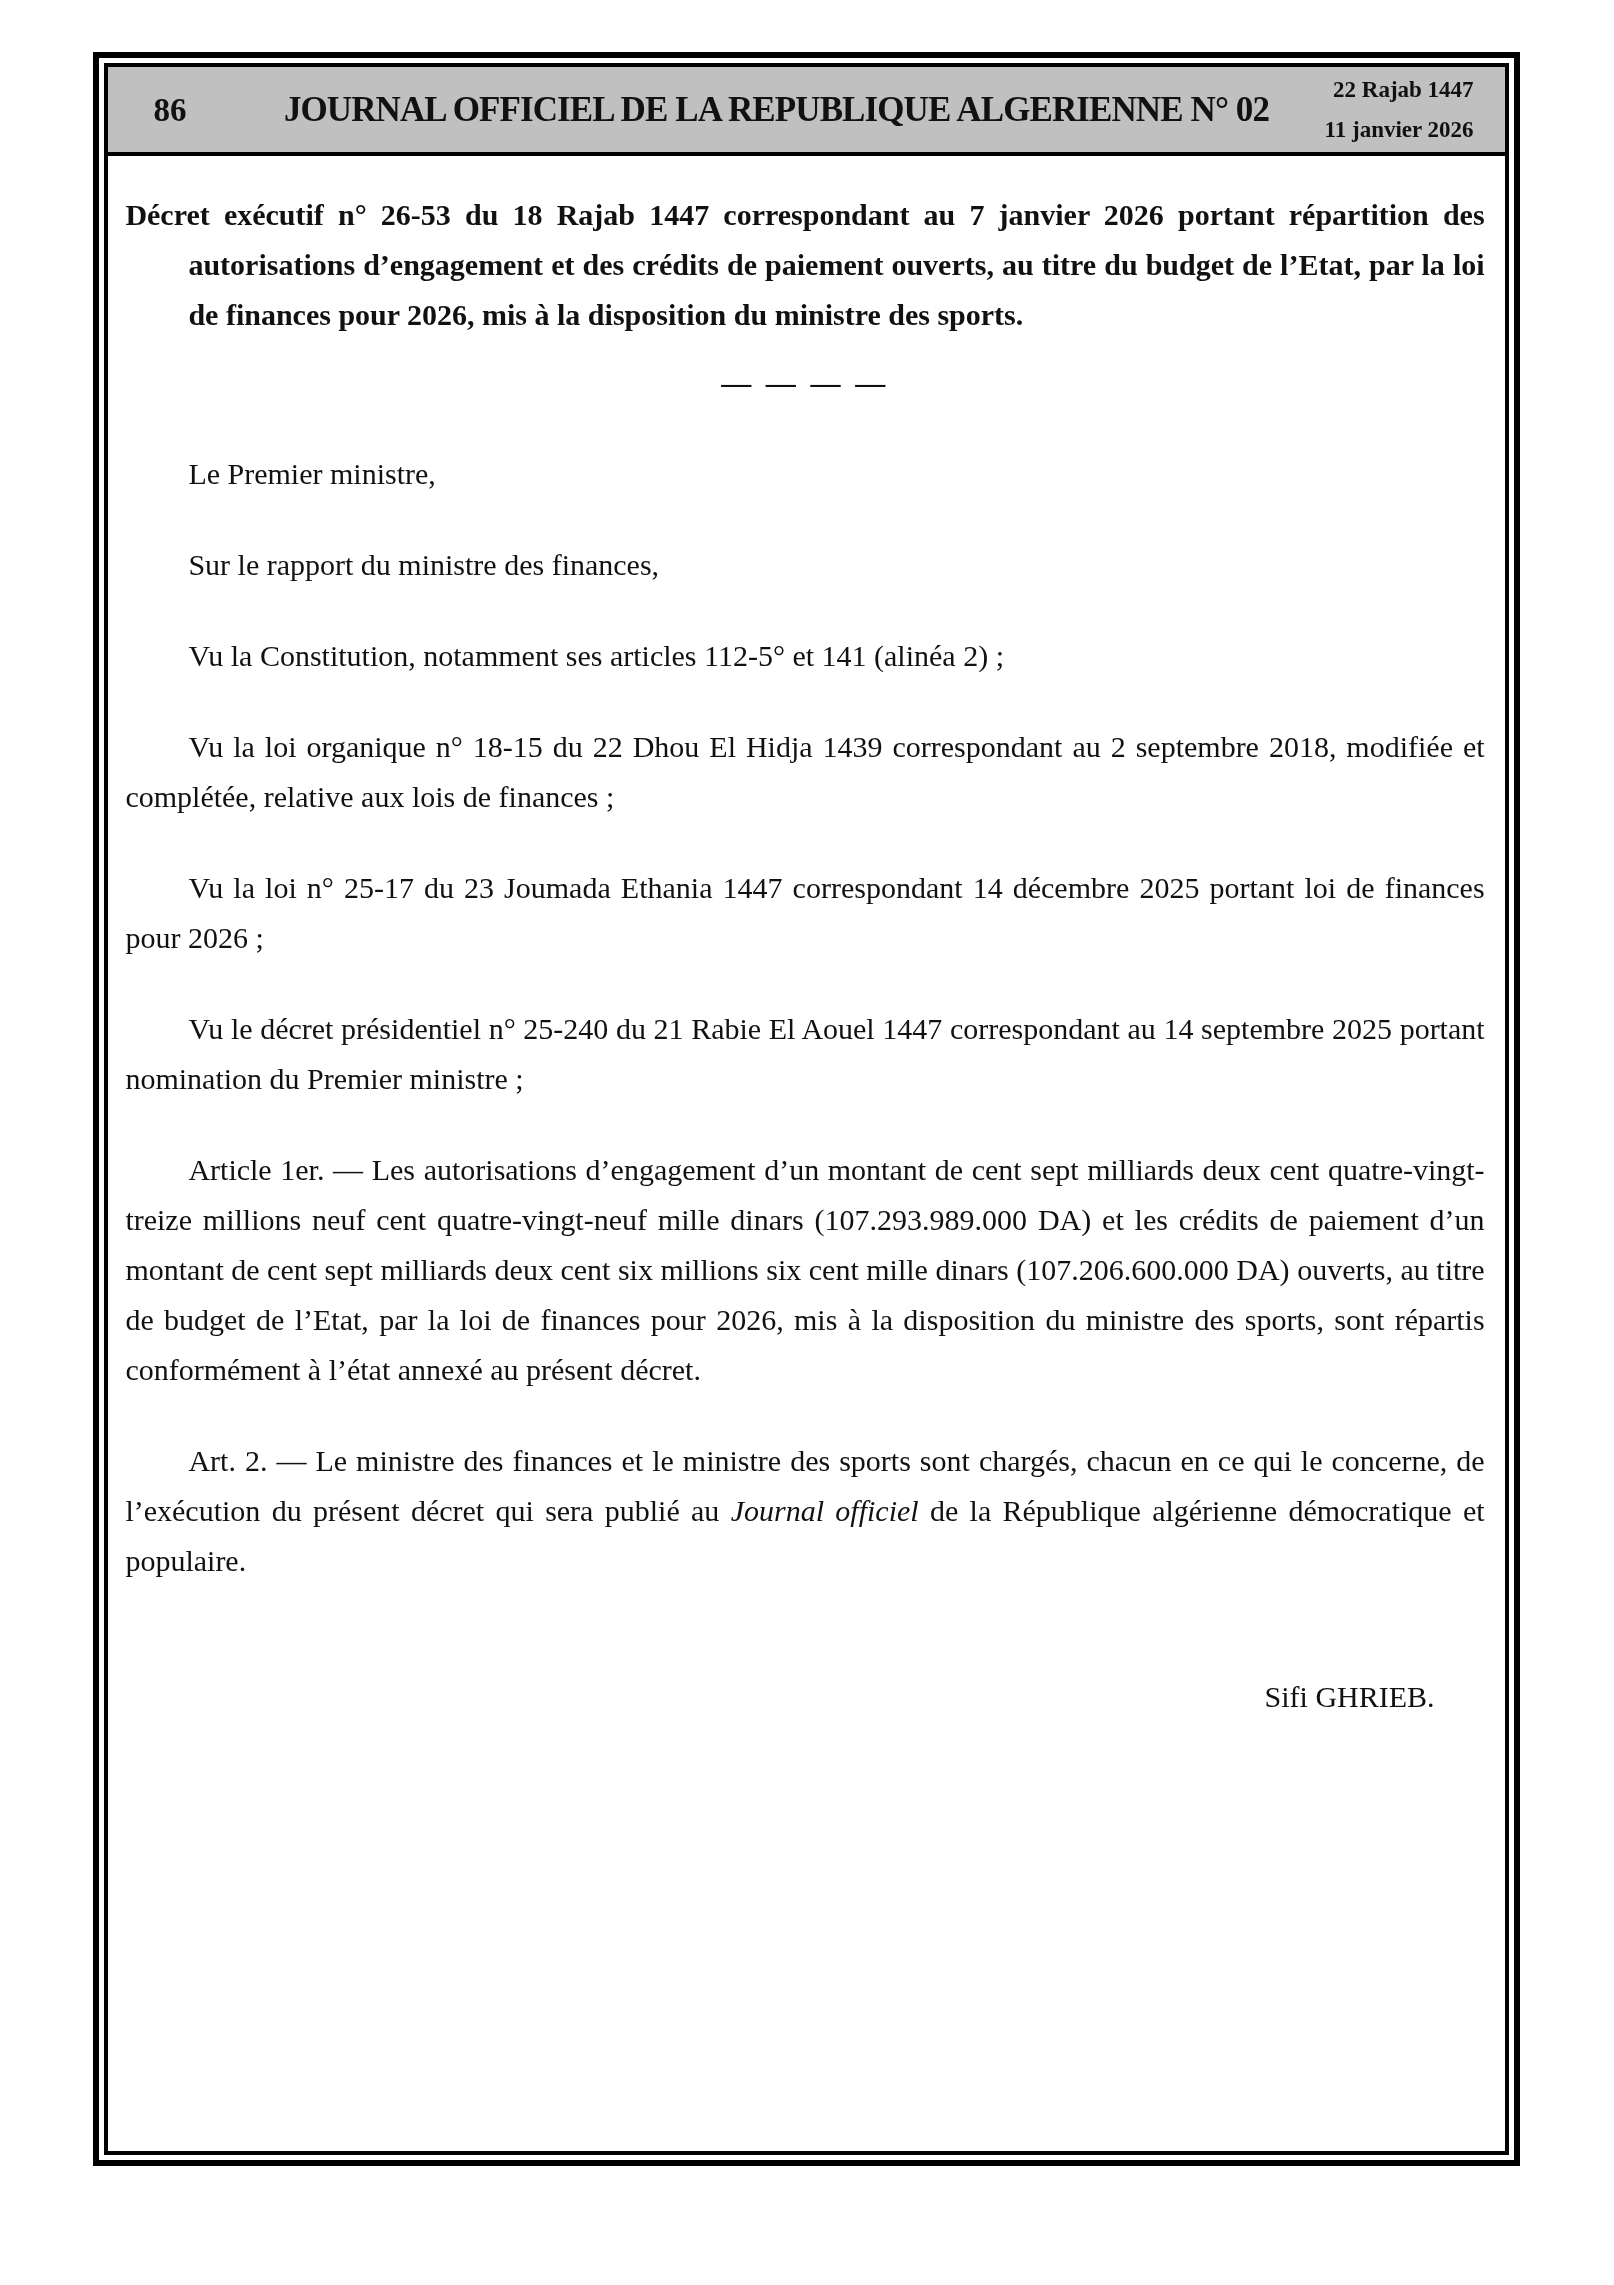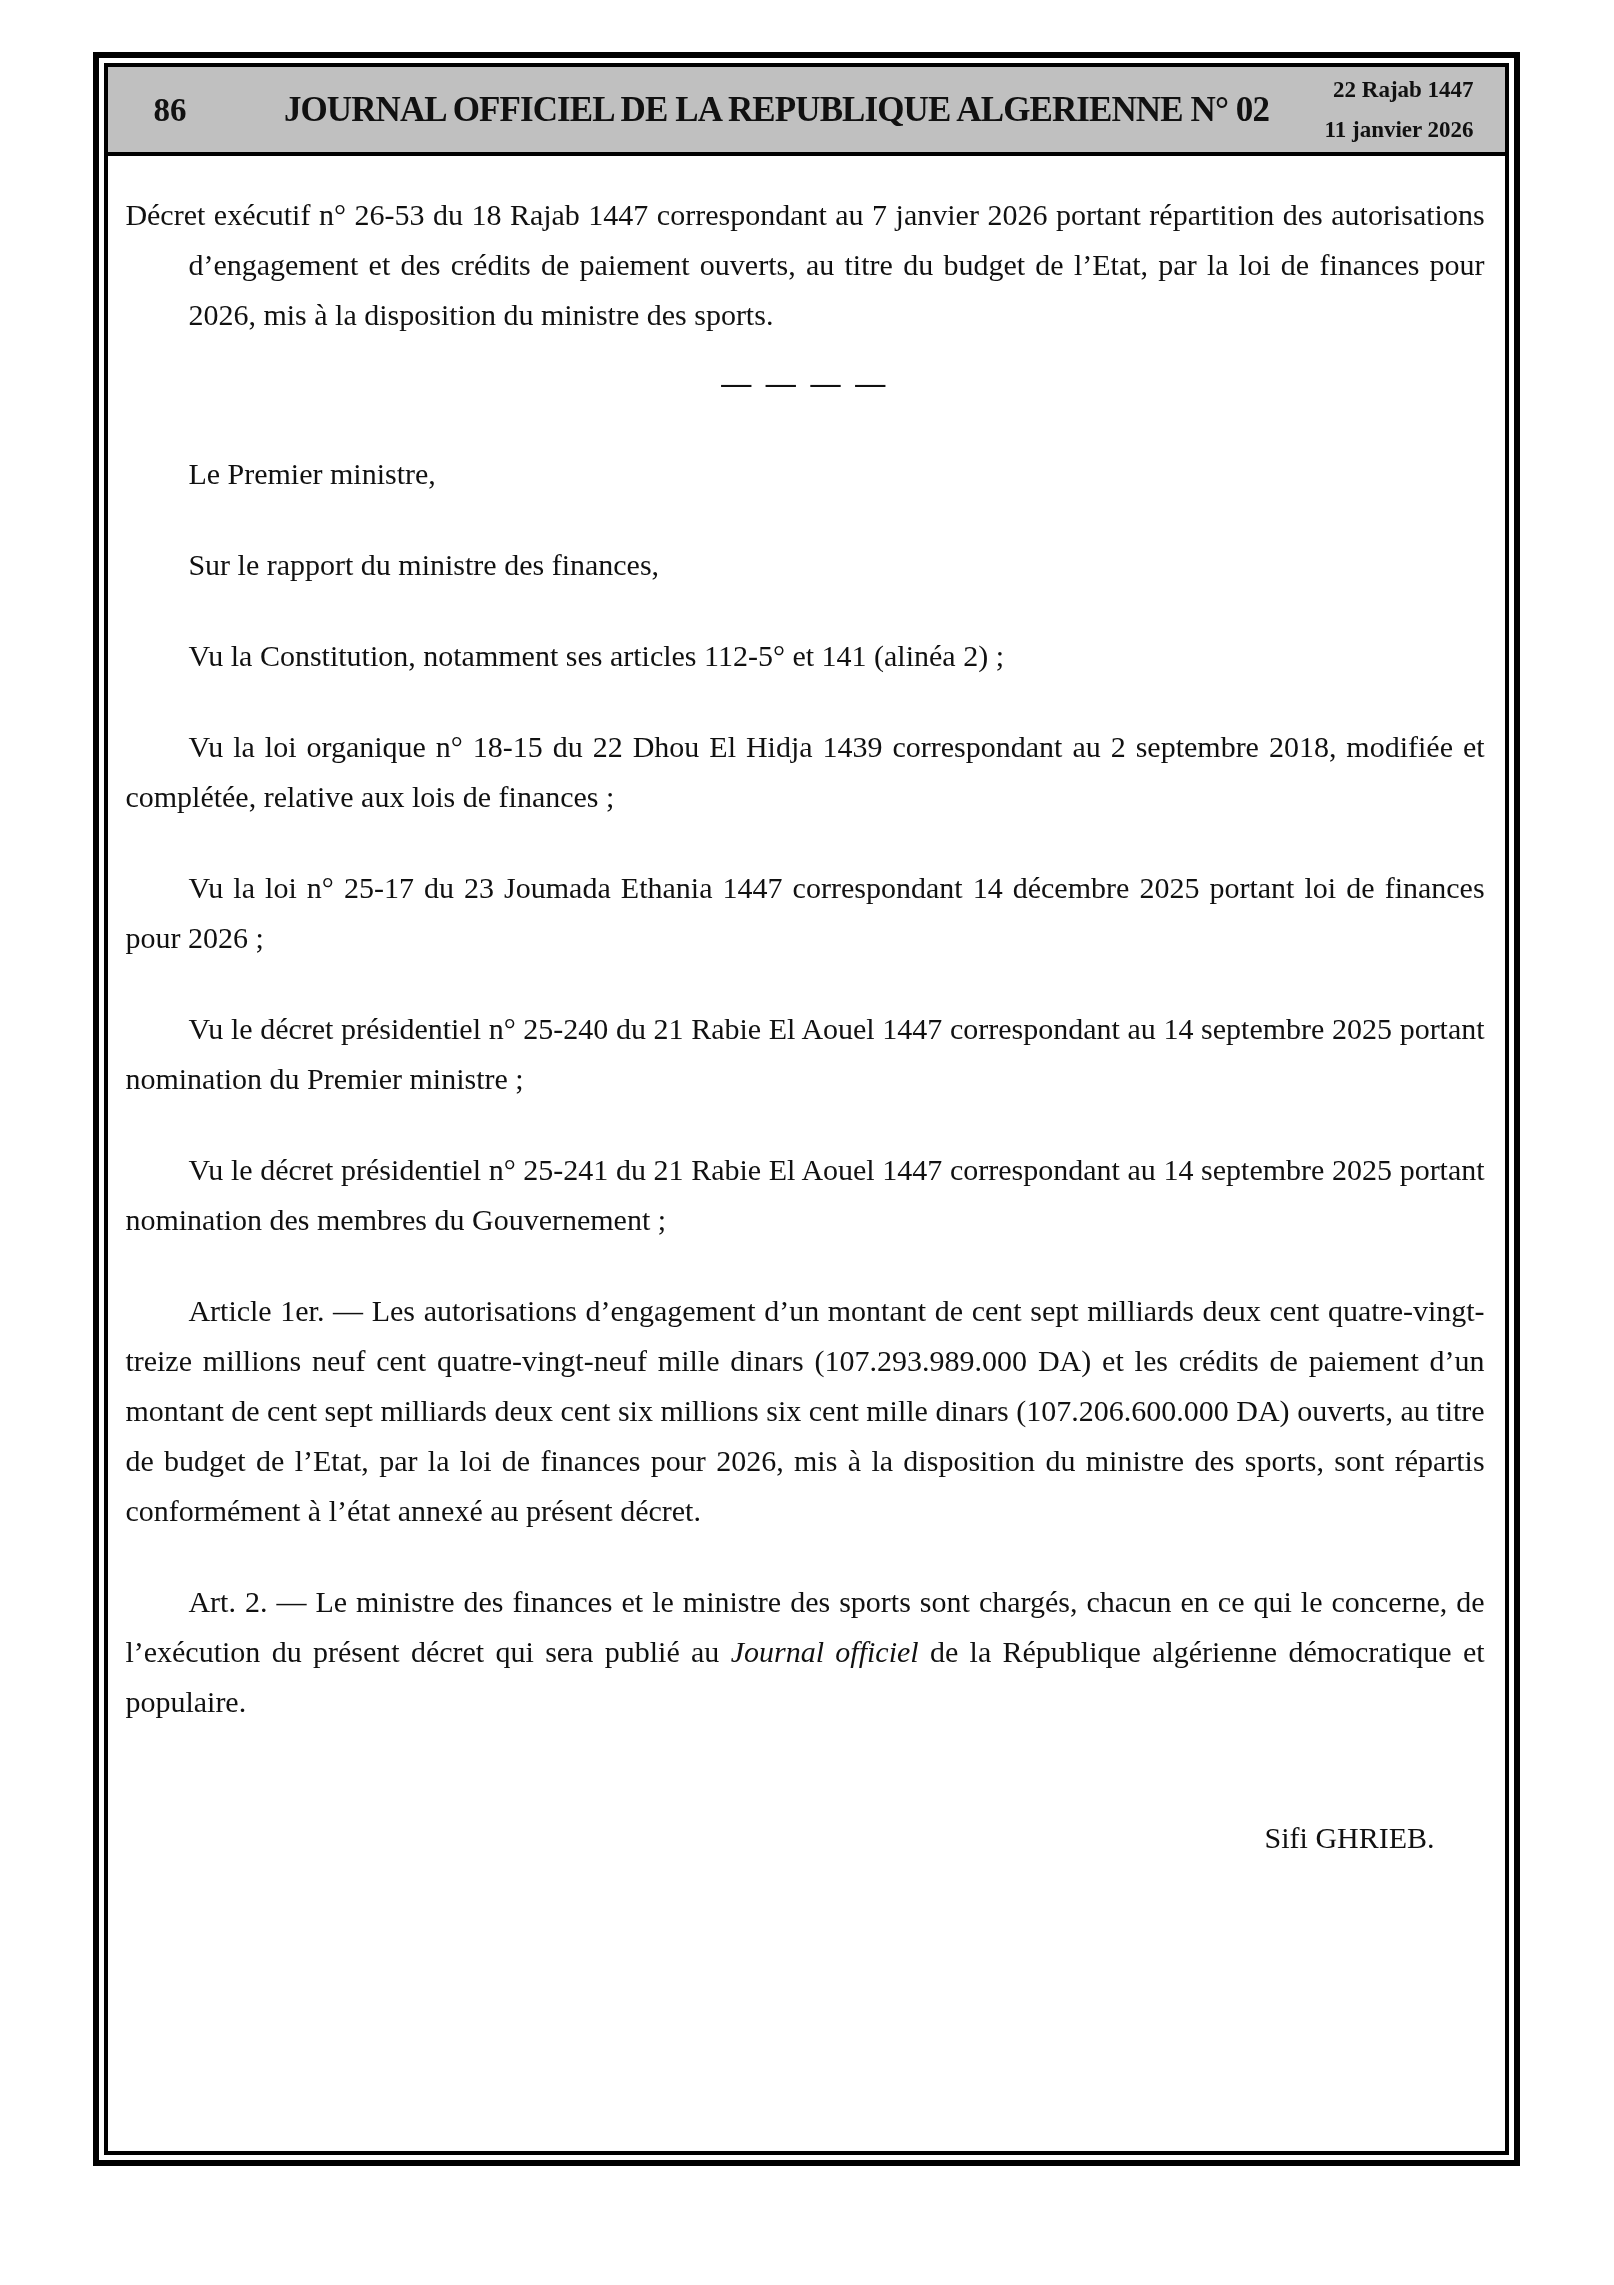--- a/index.html
+++ b/index.html
@@ -68,21 +68,21 @@
     margin-left: 34px;
   }
   
   .doc-content {
     padding: 34px 20px 0 17px;
     font-size: 30px;
     line-height: 50px;
     text-align: justify;
   }
   .decree-title {
-    font-weight: normal;
+    font-weight: bold;
     padding-left: 63px;
     text-indent: -63px;
     margin: 0 0 18px 0;
   }
   .section-separator {
     text-align: center;
     font-weight: bold;
     letter-spacing: 3.6px;
     margin: 0 0 41px 0;
   }
@@ -130,21 +130,20 @@
       <p class="decree-title">Décret exécutif n° 26-53 du 18 Rajab 1447 correspondant au 7 janvier 2026 portant répartition des autorisations d’engagement et des crédits de paiement ouverts, au titre du budget de l’Etat, par la loi de finances pour 2026, mis à la disposition du ministre des sports.</p>
 
       <div class="section-separator">— — — —</div>
 
       <p class="body-par first-par">Le Premier ministre,</p>
       <p class="body-par">Sur le rapport du ministre des finances,</p>
       <p class="body-par">Vu la Constitution, notamment ses articles 112-5° et 141 (alinéa 2) ;</p>
       <p class="body-par">Vu la loi organique n° 18-15 du 22 Dhou El Hidja 1439 correspondant au 2 septembre 2018, modifiée et complétée, relative aux lois de finances ;</p>
       <p class="body-par">Vu la loi n° 25-17 du 23 Joumada Ethania 1447 correspondant 14 décembre 2025 portant loi de finances pour 2026 ;</p>
       <p class="body-par">Vu le décret présidentiel n° 25-240 du 21 Rabie El Aouel 1447 correspondant au 14 septembre 2025 portant nomination du Premier ministre ;</p>
-      <p class="body-par">Vu le décret présidentiel n° 25-241 du 21 Rabie El Aouel 1447 correspondant au 14 septembre 2025 portant nomination des membres du Gouvernement ;</p>
 
 
       <p class="body-par">Article 1er. — Les autorisations d’engagement d’un montant de cent sept milliards deux cent quatre-vingt-treize millions neuf cent quatre-vingt-neuf mille dinars (107.293.989.000 DA) et les crédits de paiement d’un montant de cent sept milliards deux cent six millions six cent mille dinars (107.206.600.000 DA) ouverts, au titre de budget de l’Etat, par la loi de finances pour 2026, mis à la disposition du ministre des sports, sont répartis conformément à l’état annexé au présent décret.</p>
 
       <p class="body-par"><span>Art. 2. — Le ministre des finances et le ministre des sports sont chargés, chacun en ce qui le concerne, de l’exécution du présent décret qui sera publié au </span><span class="it">Journal officiel</span><span> de la République algérienne démocratique et populaire.</span></p>
 
 
       <p class="body-par signature-line">Sifi GHRIEB.</p>
 
     </div>

